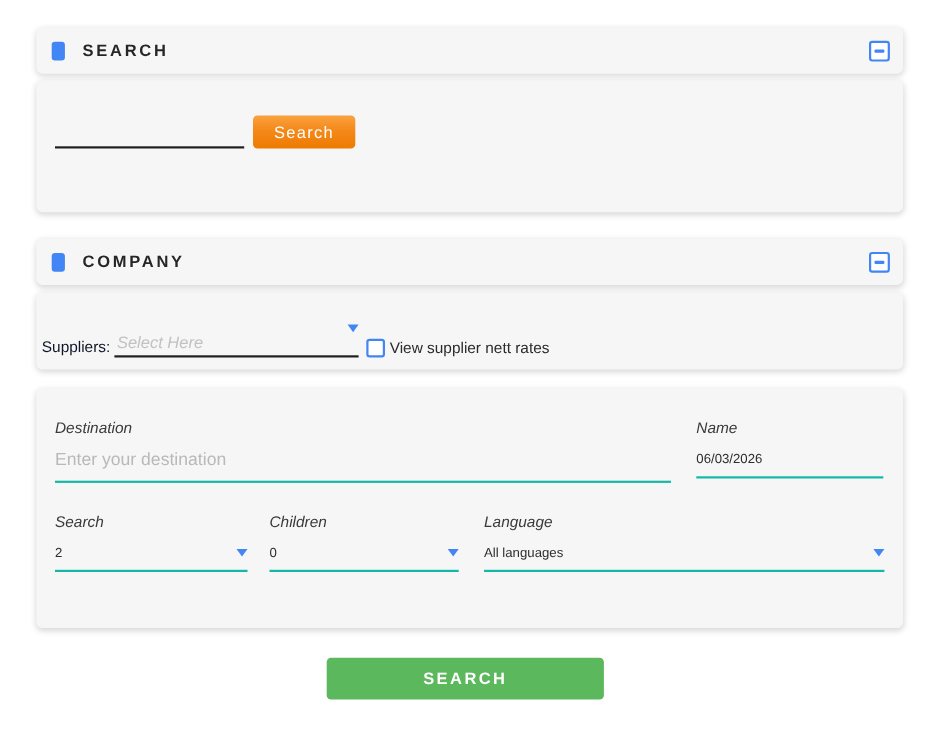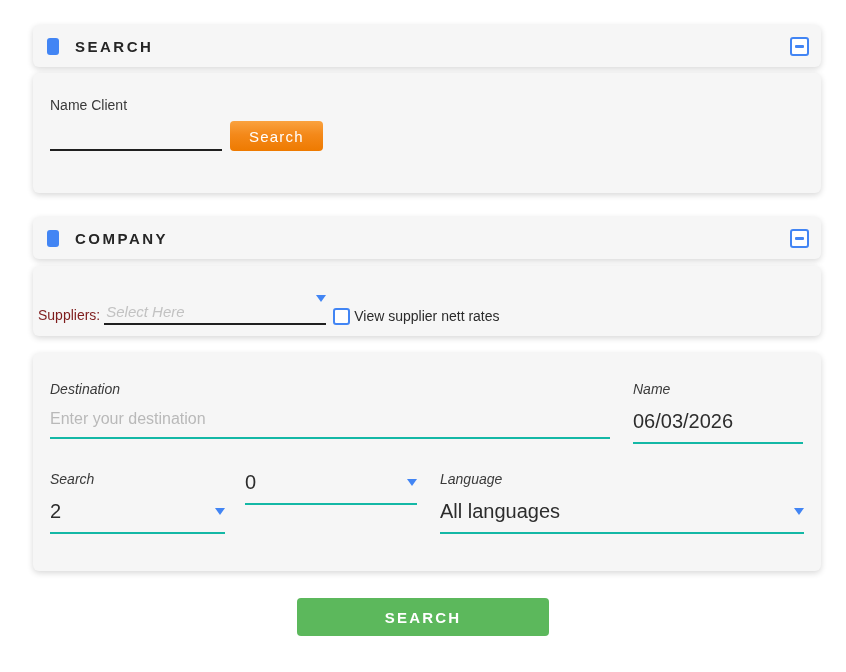--- a/index.html
+++ b/index.html
@@ -101,21 +101,21 @@
   .supplier-bar { margin-top: 24px; }
   .supplier-card {
     margin-top: 7px;
     height: 70px;
     display: flex;
     align-items: flex-end;
     padding: 0 16px 11px 5px;
   }
   .suppliers-label {
     font-size: 14px;
-    color: #7f1d1d;
+    color: #0f172a;
     padding-bottom: 2px;
   }
   .select-zone {
     position: relative;
     width: 222px;
     margin-left: 4px;
     border-bottom: 2px solid #1f1f1f;
     padding: 0 2px 2px 2px;
     cursor: pointer;
   }
@@ -163,21 +163,21 @@
   .fgroup { display: flex; flex-direction: column; }
   .fgroup .field-label { margin-bottom: 13px; font-style: italic; }
   .fvalue-row {
     display: flex;
     justify-content: space-between;
     align-items: center;
     border-bottom: 2px solid #14b8a6;
     padding-bottom: 9px;
   }
   .fvalue {
-    font-size: 20px;
+    font-size: 12px;
     color: #2d2d2d;
   }
   .text-input {
     border: none;
     outline: none;
     background: transparent;
     font-family: "Liberation Sans", sans-serif;
     font-size: 16px;
     color: #2d2d2d;
     width: 100%;
@@ -215,21 +215,20 @@
   <div class="bar" style="margin-top:25px;">
     <span class="bar-tag"></span>
     <span class="bar-title">SEARCH</span>
     <span class="bar-spacer"></span>
     <span class="collapse-btn">
       <span class="minus"></span>
     </span>
   </div>
 
   <div class="card company-card">
-    <div class="field-label">Name Client</div>
     <div class="company-row">
       <input class="underline-input" type="text" value="" style="">
       <button class="btn-orange">Search</button>
     </div>
   </div>
 
   <div class="bar supplier-bar">
     <span class="bar-tag"></span>
     <span class="bar-title">COMPANY</span>
     <span class="bar-spacer"></span>
@@ -266,20 +265,21 @@
 
     <div class="form-row row-2">
       <div class="fgroup g-adults">
         <div class="field-label">Search</div>
         <div class="fvalue-row">
           <span class="fvalue">2</span>
           <span class="tri"></span>
         </div>
       </div>
       <div class="fgroup g-children">
+        <div class="field-label">Children</div>
         <div class="fvalue-row">
           <span class="fvalue">0</span>
           <span class="tri"></span>
         </div>
       </div>
       <div class="fgroup g-language">
         <div class="field-label">Language</div>
         <div class="fvalue-row">
           <span class="fvalue">All languages</span>
           <span class="tri"></span>

